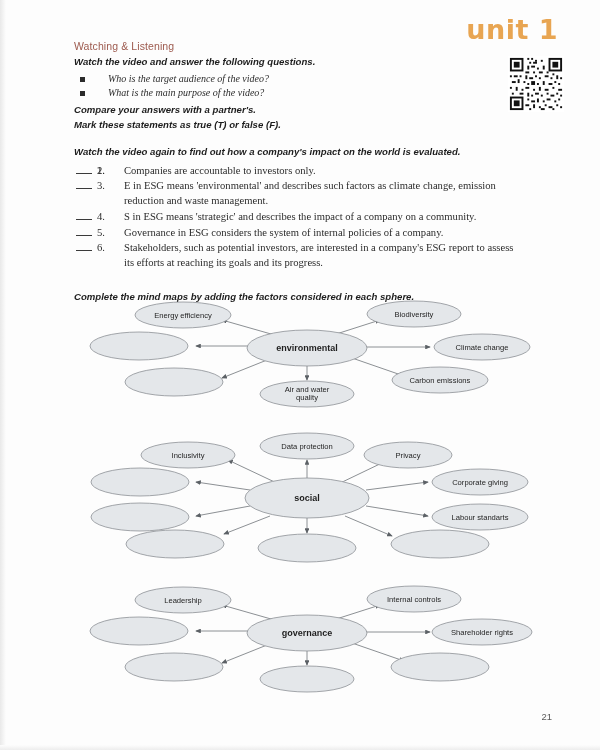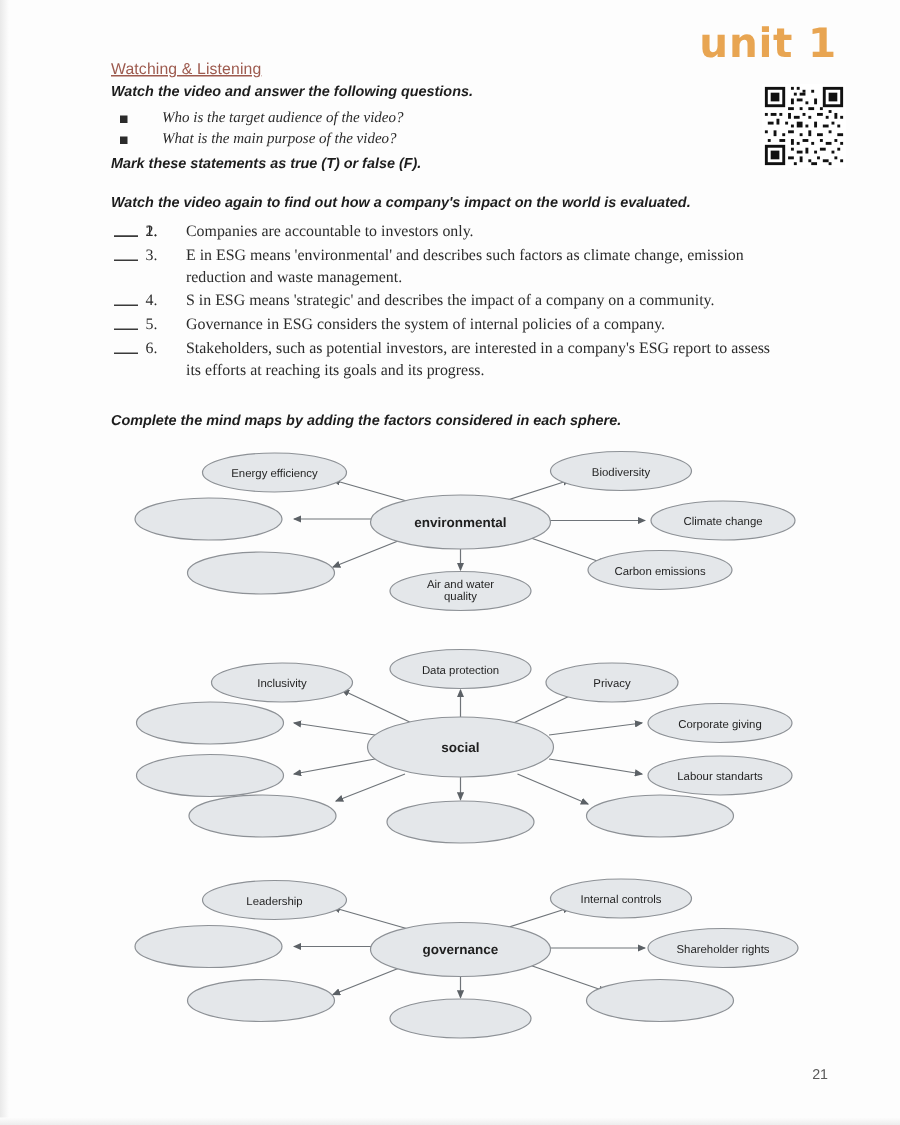--- a/index.html
+++ b/index.html
@@ -26,21 +26,21 @@
     font-family:"DejaVu Sans", sans-serif;
     font-size:27px; font-weight:bold; color:#e8a552;
     letter-spacing:0.5px;
   }
   .qr { position:absolute; right:36px; top:56px; width:56px; height:56px; }
 
   
   .content { position:absolute; left:74px; top:40px; width:452px; }
   .sect-head {
     font-family:"Liberation Sans", sans-serif;
-    font-size:10.5px; color:#9d5a4e; margin:0 0 4px 0; letter-spacing:.1px;text-decoration:underline;
+    font-size:10.5px; color:#9d5a4e; margin:0 0 4px 0; letter-spacing:.1px;
   }
   .instr {
     font-family:"Liberation Sans", sans-serif;
     font-weight:bold; font-style:italic; font-size:9.6px;
     color:#1d1d1d; margin:0 0 3px 0; line-height:1.32;
   }
   .instr.gap { margin-top:14px; }
   .instr.gap2 { margin-top:20px; }
 
   ul.qlist { list-style:none; margin:2px 0 3px 0; padding:0; }
@@ -187,20 +187,21 @@
       <li>
         <span class="bullet"></span>
         <span>Who is the target audience of the video?</span>
       </li>
       <li>
         <span class="bullet"></span>
         <span>What is the main purpose of the video?</span>
       </li>
     </ul>
 
+    <p class="instr">Compare your answers with a partner's.</p>
 
     <p class="instr">Mark these statements as true (T) or false (F).</p>
     <p class="instr gap">Watch the video again to find out how a company's impact on the world is evaluated.</p>
 
     <ol class="tflist">
       <li>
         <span class="blank"></span>
         <span class="num">1.</span>
       </li>
       <li>

